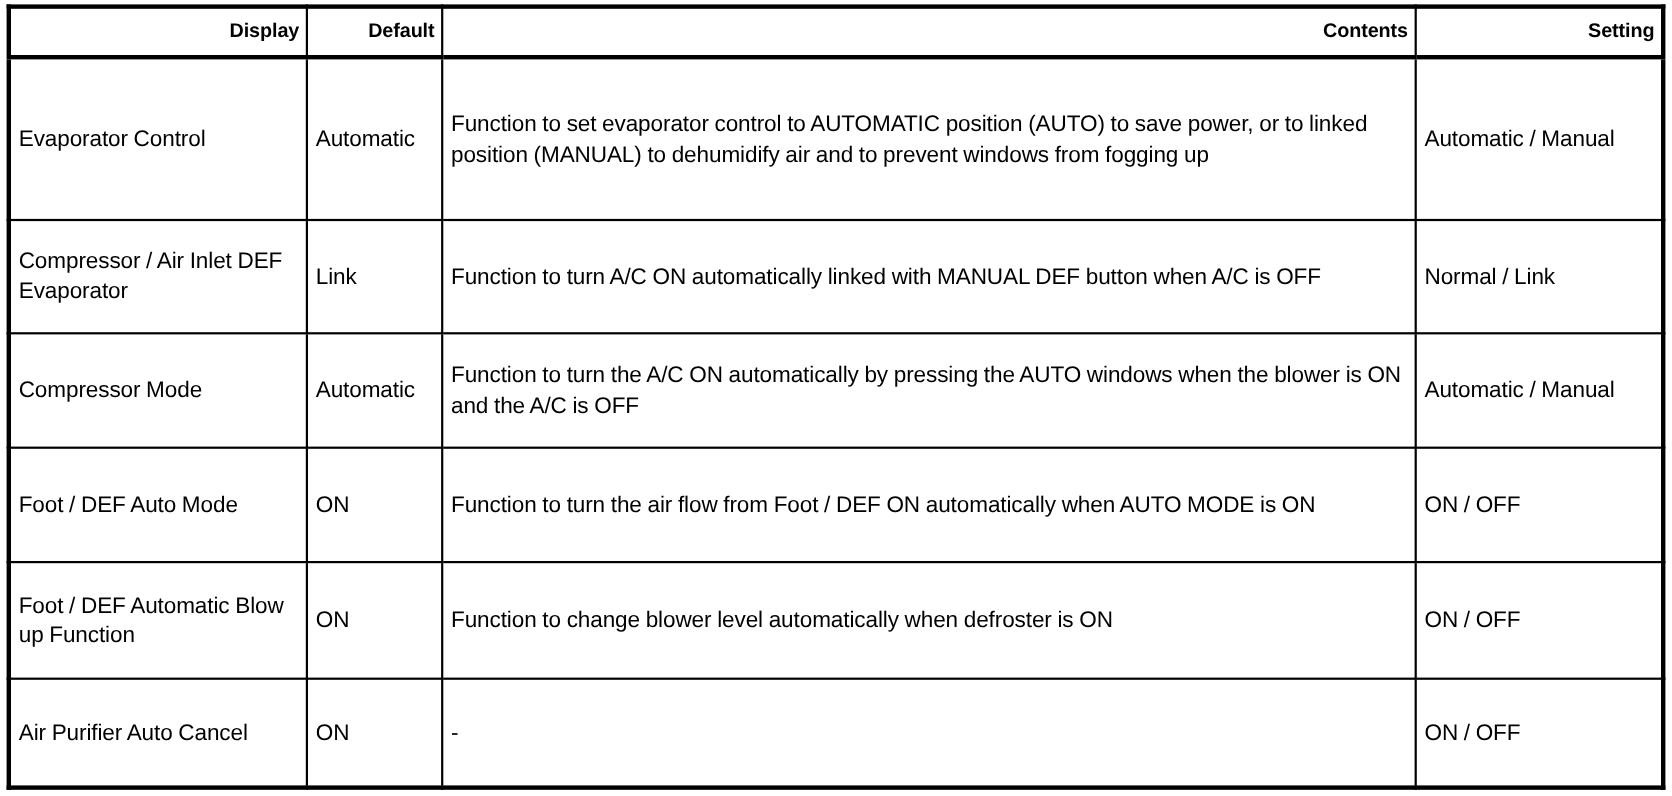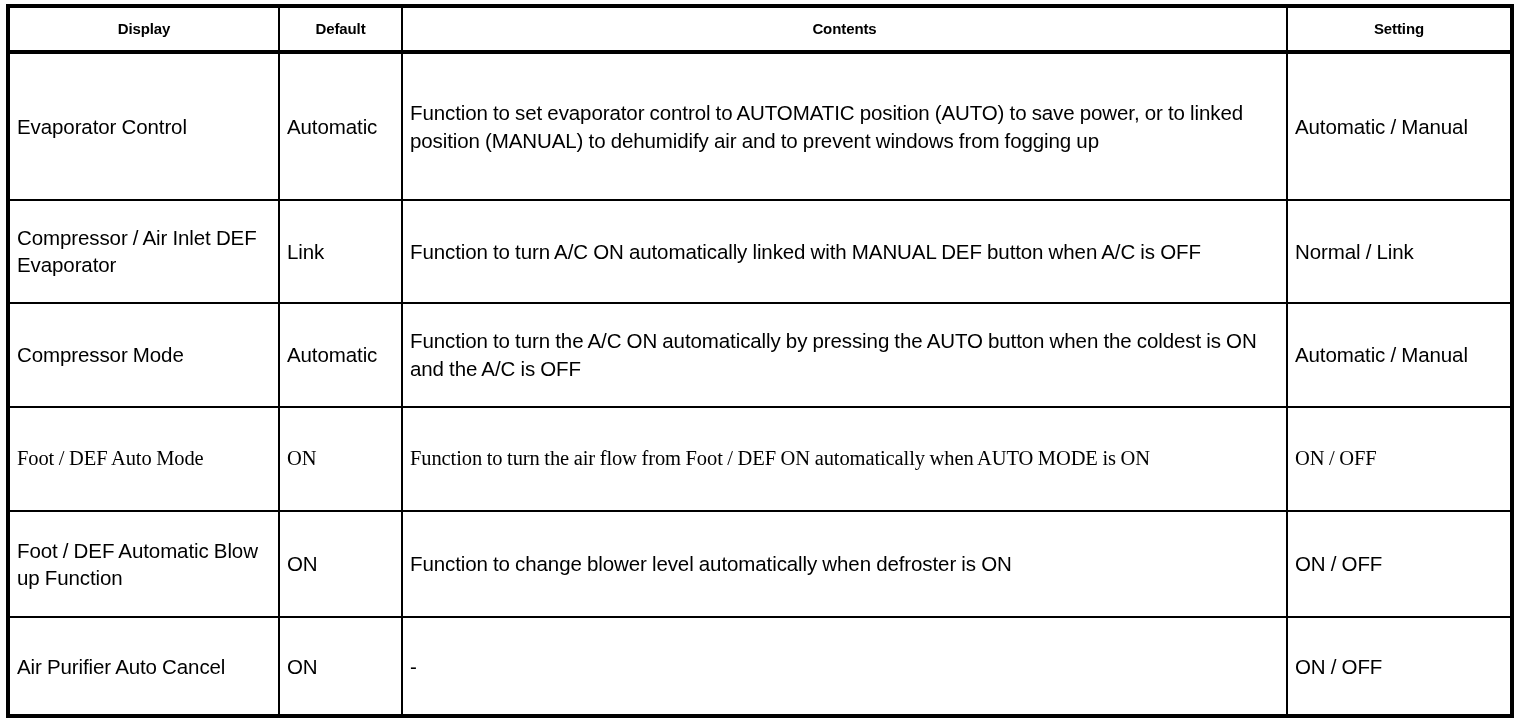--- a/index.html
+++ b/index.html
@@ -43,23 +43,23 @@
     vertical-align: middle;
     background: #ffffff;
     padding: 2px 5px 2px 7px;
     font-size: 20.5px;
     line-height: 1.33;
     letter-spacing: -0.1px;
     word-spacing: -0.4px;
   }
 
   table.spec-table thead th {
-    text-align: center;
+    text-align: right;
     font-weight: bold;
-    font-size: 15px;
+    font-size: 18px;
     height: 42px;
     padding: 0 6px;
     border-bottom-width: 4px;
   }
 
   table.spec-table tbody td {
     text-align: left;
     font-weight: normal;
   }
 
@@ -67,21 +67,21 @@
   td.cell-default  { white-space: nowrap; }
   td.cell-contents { }
   td.cell-setting  { }
 
   
   tr[data-row="0"] td { height: 99px; }
   tr[data-row="1"] td { height: 104px; }
   tr[data-row="2"] td { height: 71px; }
   tr[data-row="3"] td { height: 72px; }
   tr[data-row="4"] td { height: 101px; }
-  tr[data-row="5"] td { height: 72px; font-family: Liberation Serif, serif; }
+  tr[data-row="5"] td { height: 72px; }
   tr[data-row="6"] td { height: 74px; }
   tr[data-row="7"] td { height: 67px; }
 </style>
 </head>
 <body>
 
 <div class="sheet">
   <table class="spec-table">
     <colgroup>
       <col class="col-display">
@@ -106,21 +106,21 @@
       </tr>
       <tr data-row="2">
         <td class="cell-display">Compressor / Air Inlet DEF Evaporator</td>
         <td class="cell-default">Link</td>
         <td class="cell-contents">Function to turn A/C ON automatically linked with MANUAL DEF button when A/C is OFF</td>
         <td class="cell-setting">Normal / Link</td>
       </tr>
       <tr data-row="3">
         <td class="cell-display">Compressor Mode</td>
         <td class="cell-default">Automatic</td>
-        <td class="cell-contents">Function to turn the A/C ON automatically by pressing the AUTO button when the coldest is ON and the A/C is OFF</td>
+        <td class="cell-contents">Function to turn the A/C ON automatically by pressing the AUTO windows when the blower is ON and the A/C is OFF</td>
         <td class="cell-setting">Automatic / Manual</td>
       </tr>
       <tr data-row="5">
         <td class="cell-display">Foot / DEF Auto Mode</td>
         <td class="cell-default">ON</td>
         <td class="cell-contents">Function to turn the air flow from Foot / DEF ON automatically when AUTO MODE is ON</td>
         <td class="cell-setting">ON / OFF</td>
       </tr>
       <tr data-row="6">
         <td class="cell-display">Foot / DEF Automatic Blow up Function</td>

